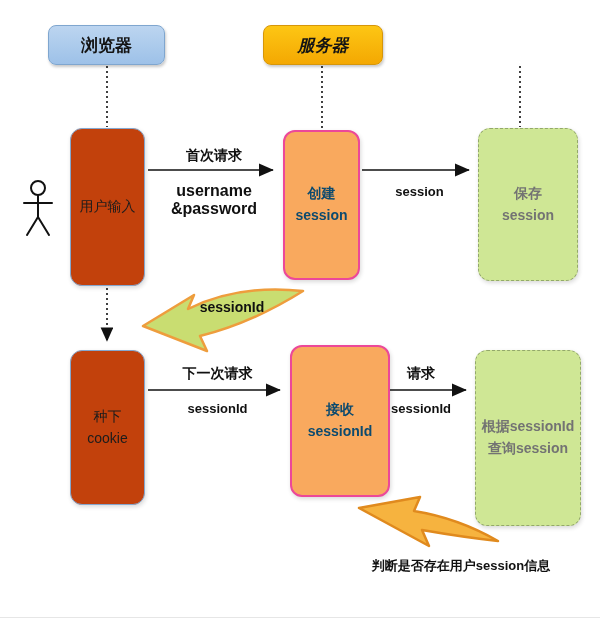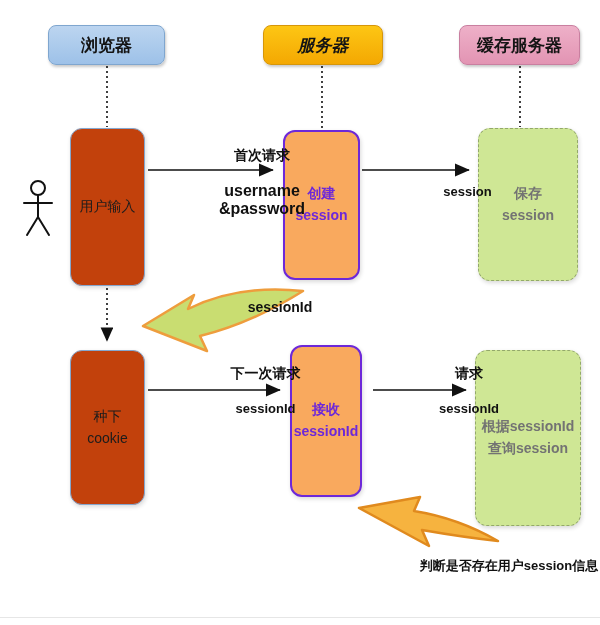--- a/index.html
+++ b/index.html
@@ -16,24 +16,24 @@
   .hdr.blue   { background:linear-gradient(#bcd5f0,#9dc1e8); border-color:#7fa6cf; }
   .hdr.orange { background:linear-gradient(#fdc614,#f4a802); border-color:#d6960a;font-style:italic; }
   .hdr.pink   { background:linear-gradient(#eeb0c8,#e294b3); border-color:#c97fa0; }
 
   .node {
     position:absolute; display:flex; align-items:center; justify-content:center;
     text-align:center; white-space:pre-line; line-height:1.55; font-size:14px;
     border-radius:12px; box-shadow:1px 2px 4px rgba(0,0,0,.15);
   }
   .node.blue   { background:#c2410c; border:1px solid #85a7cf; color:#1c1c1c; }
-  .node.orange { background:#f9a95e; border:2px solid #6d28d9; color:#6d28d9; font-weight:bold; }
+  .node.orange { background:#f9a95e; border:2px solid #ec4899; color:#0c4a6e; font-weight:bold; }
   .node.green  { background:#cfe795; border:1px dashed #93a86b; color:#737373; font-weight:bold; }
 
-  .lbl { position:absolute; text-align:center; font-weight:bold; color:#101010;margin-left:48px; }
+  .lbl { position:absolute; text-align:center; font-weight:bold; color:#101010; }
   .lbl.s14 { font-size:14px; }
   .lbl.s13 { font-size:13px; }
   .lbl.s12 { font-size:16px; }
 
   .bottom-divider { position:absolute; left:0; top:617px; width:600px; height:1px; background:#e6e6e6; }
 </style>
 </head>
 <body>
 
 <div class="stage">
@@ -64,31 +64,30 @@
       <line x1="38" y1="217" x2="49" y2="235"></line>
     </g>
 
     <path d="M 303 291 Q 238 284 188 309 L 194 295 L 143 326 L 207 351 L 200 336 Q 252 323 303 291 Z" fill="#c9dd71" stroke="#ee9d3d" stroke-width="2.5" stroke-linejoin="round"></path>
 
     <path d="M 498 541 Q 458 518 414 511 L 420 497 L 359 508 L 429 546 L 422 530 Q 462 537 498 541 Z" fill="#f6b33f" stroke="#e08a1e" stroke-width="2.5" stroke-linejoin="round"></path>
   </svg>
 
   <div class="hdr blue" style="left:48px;  top:25px; width:117px;">浏览器</div>
   <div class="hdr orange" style="left:263px; top:25px; width:120px;">服务器</div>
-  <div class="hdr pink" style="left:459px; top:25px; width:121px;">缓存服务器</div>
 
   <div class="node blue" style="left:70px;  top:128px; width:75px;  height:158px;">用户输入</div>
   <div class="node orange" style="left:283px; top:130px; width:77px;  height:150px;">创建
 session</div>
   <div class="node green" style="left:478px; top:128px; width:100px; height:153px;">保存
 session</div>
 
   <div class="node blue" style="left:70px;  top:350px; width:75px;  height:155px;">种下
 cookie</div>
-  <div class="node orange" style="left:290px; top:345px; width:72px;  height:152px;">接收
+  <div class="node orange" style="left:290px; top:345px; width:100px;  height:152px;">接收
 sessionId</div>
   <div class="node green" style="left:475px; top:350px; width:106px; height:176px;">根据sessionId
 查询session</div>
 
   <div class="lbl s14" style="left:150px; top:147px; width:128px;">首次请求</div>
   <div class="lbl s12" style="left:143px; top:182px; width:142px;">username &amp;password</div>
   <div class="lbl s13" style="left:372px; top:184px; width:95px;">session</div>
   <div class="lbl s14" style="left:182px; top:299px; width:100px;">sessionId</div>
   <div class="lbl s14" style="left:150px; top:365px; width:135px;">下一次请求</div>
   <div class="lbl s13" style="left:150px; top:401px; width:135px;">sessionId</div>

